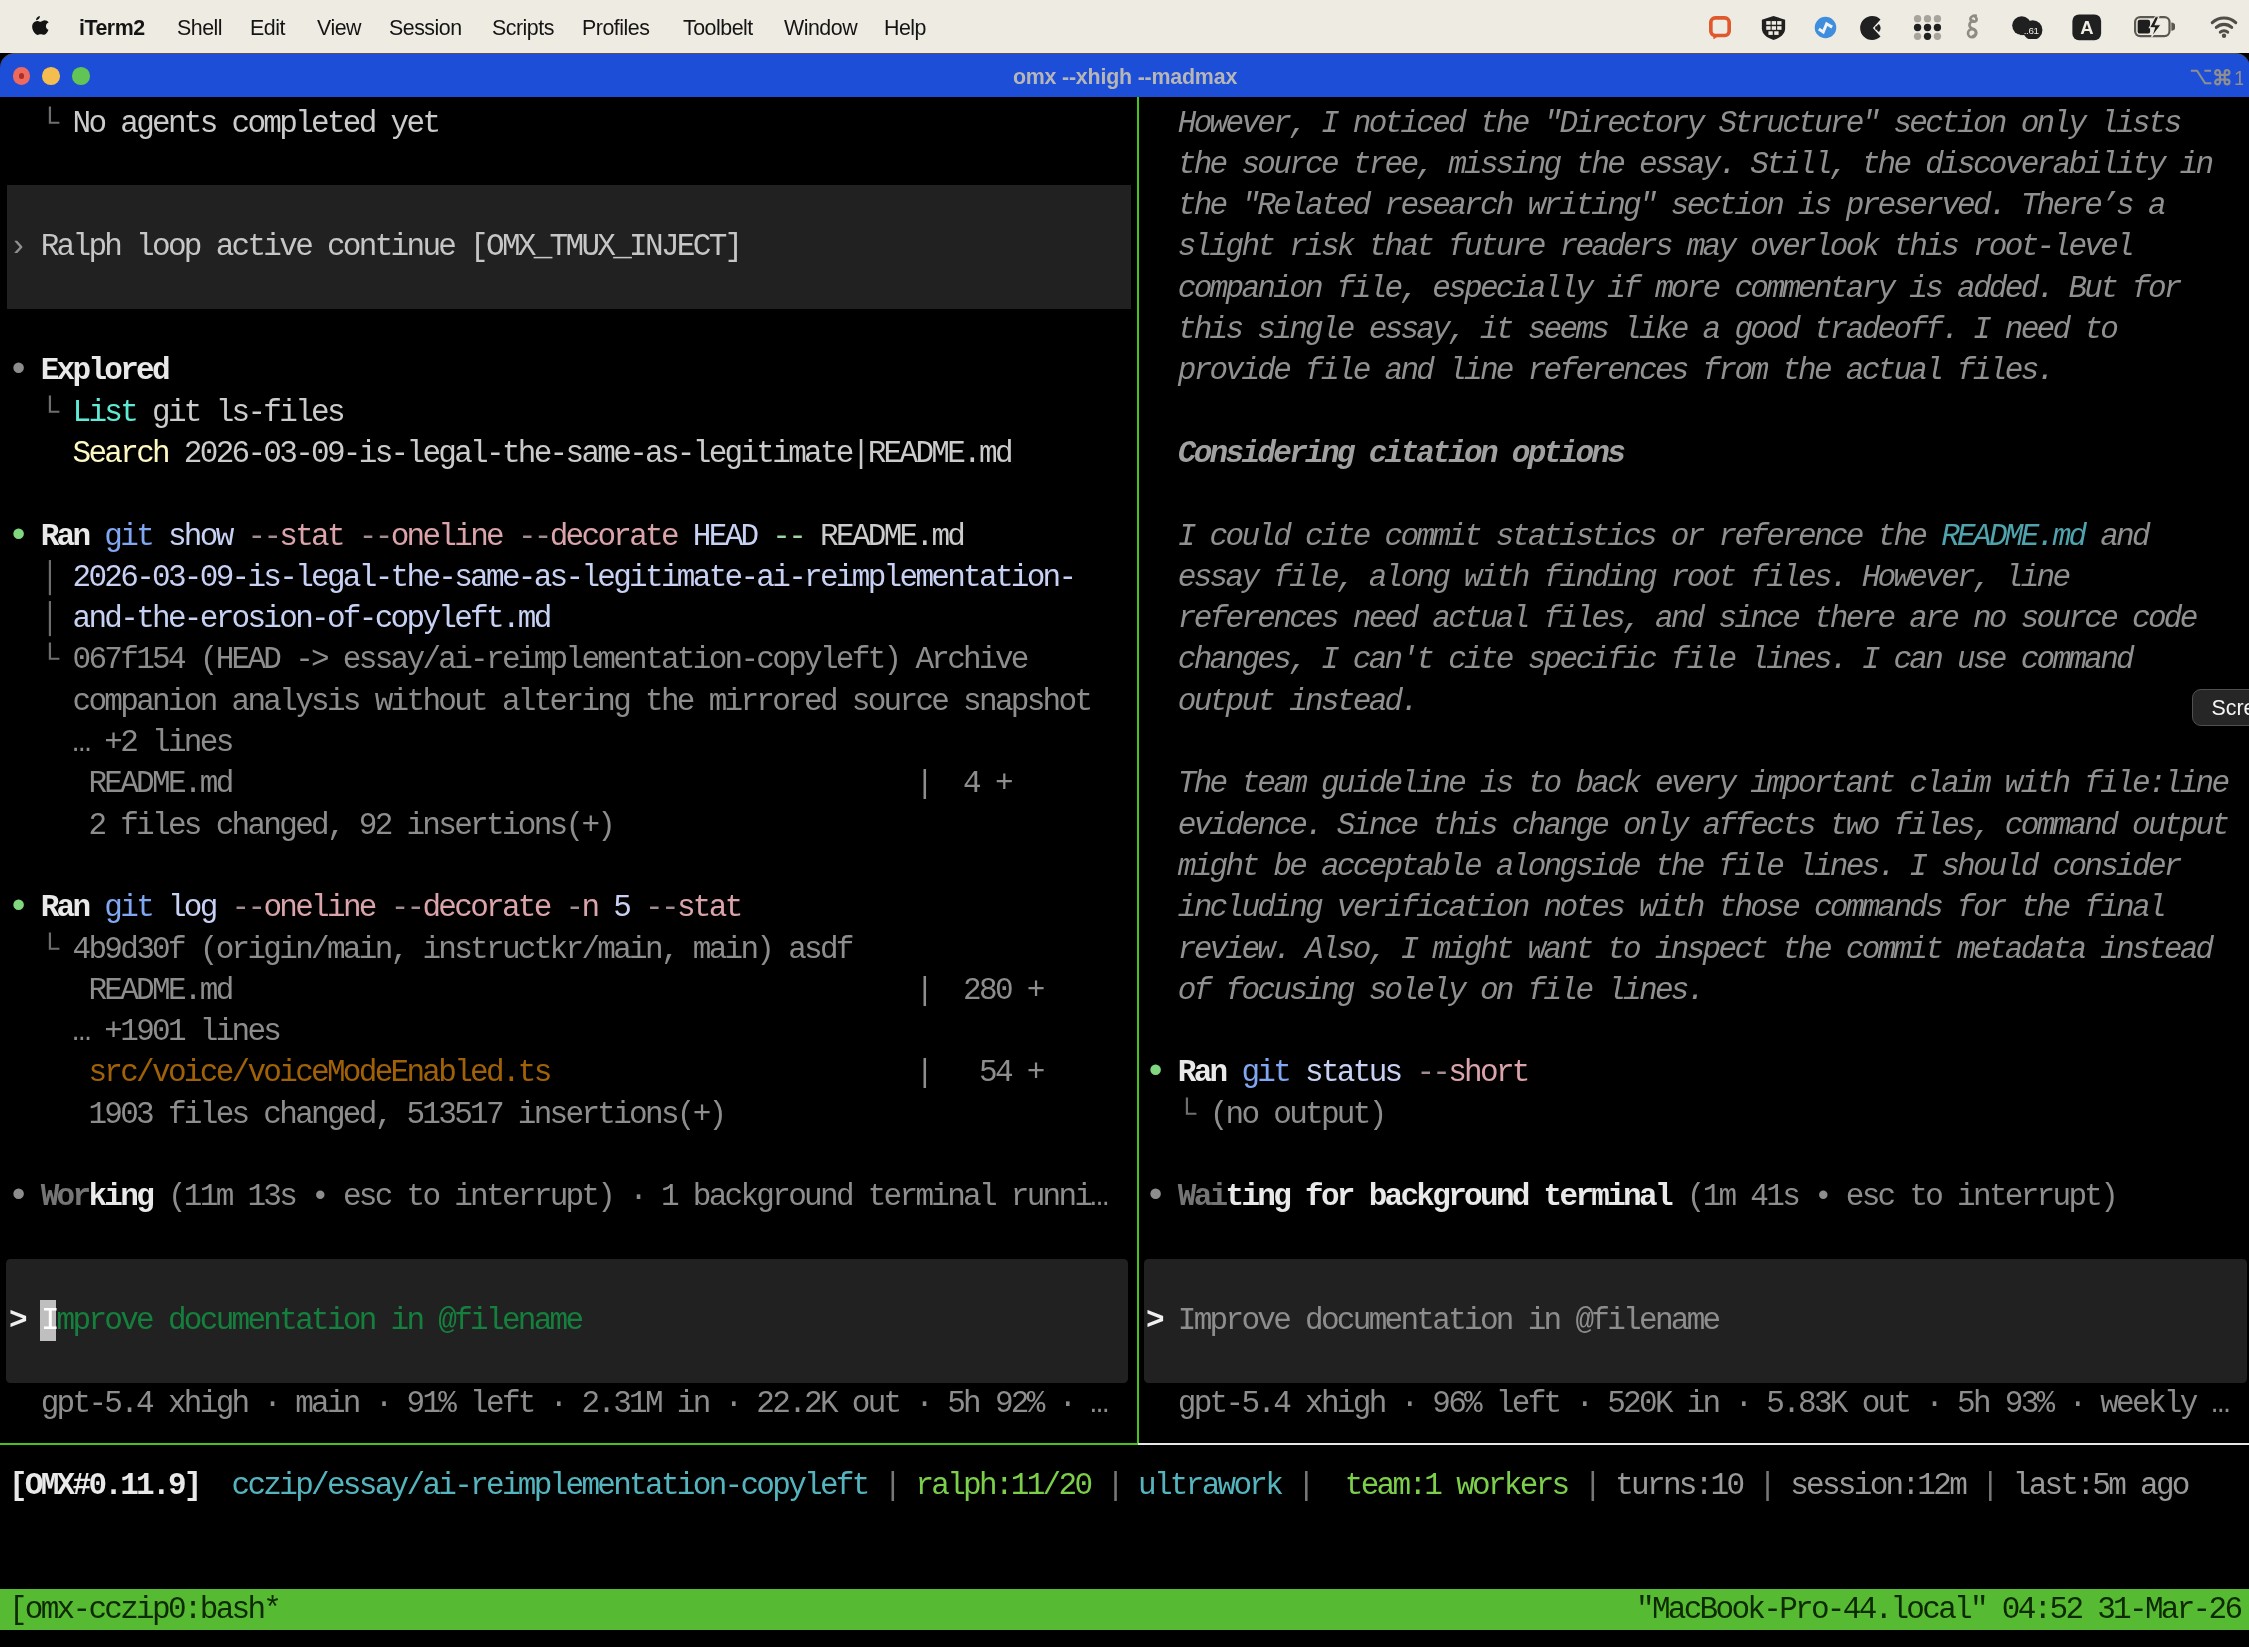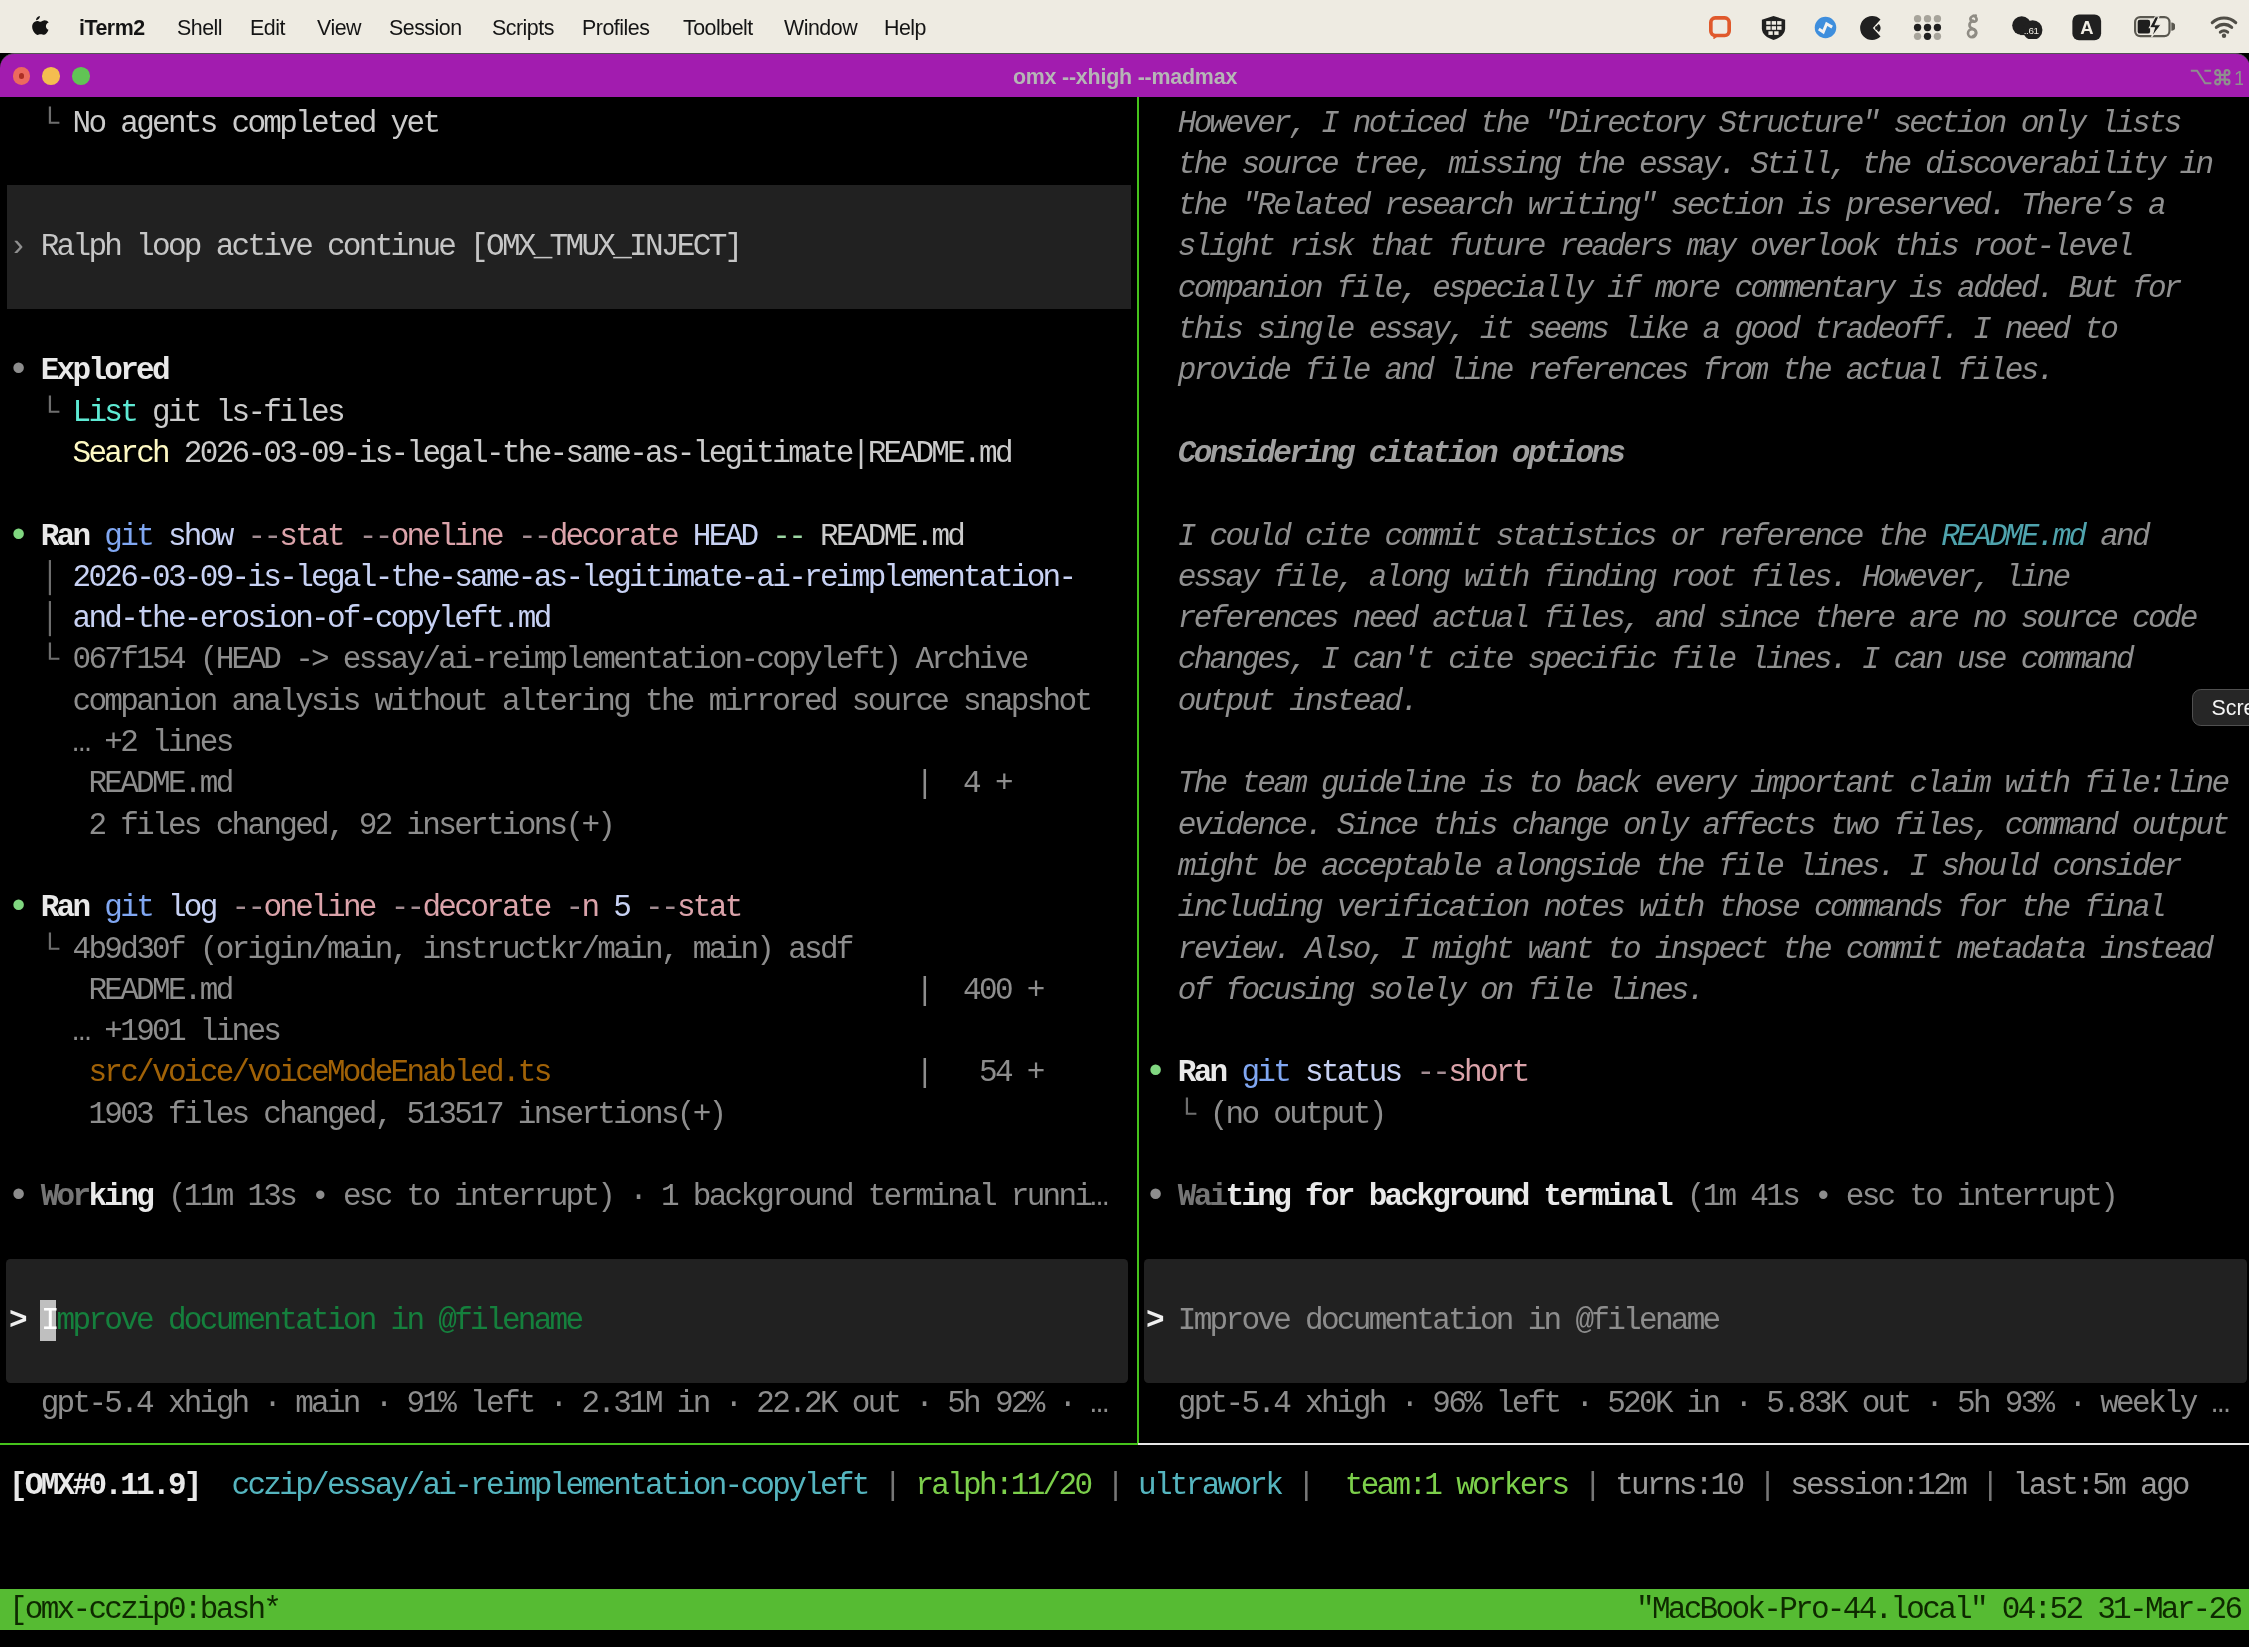--- a/index.html
+++ b/index.html
@@ -1,18 +1,18 @@
 <!DOCTYPE html>
 <html style="font-size:11.8px"><head><meta charset="utf-8"><style>
 * { margin:0; padding:0; box-sizing:border-box; }
 html,body { width:2250px; height:1648px; background:#000; overflow:hidden; }
 #menubar { position:absolute; left:0; top:0; width:2250px; height:53px; background:#eeebe2;
   font-family:"Liberation Sans",sans-serif; font-size:21.4px; letter-spacing:-0.5px; color:#151515; }
 .mi { position:absolute; top:15.5px; }
-#titlebar { position:absolute; left:0; top:53px; width:2250px; height:44px; background:#a21caf;
+#titlebar { position:absolute; left:0; top:53px; width:2250px; height:44px; background:#1d4ed8;
   border-top:1.5px solid #545454; border-radius:14.8px 14.8px 0 0;
   font-family:"Liberation Sans",sans-serif; }
 #title { position:absolute; width:100%; text-align:center; top:11px; font-size:21.4px; font-weight:700; letter-spacing:-0.2px; color:#b6b6b6; }
 
 .tl { position:absolute; top:13.3px; width:17.7px; height:17.7px; border-radius:50%; }
 #term { position:absolute; left:0; top:97px; width:2250px; height:1550px; background:#000; }
 .tr { position:absolute; font-family:"Liberation Mono",monospace; font-size:31px; letter-spacing:-2.7px; line-height:41px;
   height:41px; white-space:pre; }
 .it { font-style:italic; }
 .bu { display:inline-block; transform:scale(1.25); transform-origin:50% 55%; }
@@ -145,21 +145,21 @@
 <div class="tr" style="left:8.9px;top:516px;"><span class="bu" style="color:#80d780">•</span> <span style="color:#e9e9e9;font-weight:700">Ran</span> <span style="color:#80a7f2">git</span> <span style="color:#c7d1f3">show</span> <span style="color:#a28b91">--</span><span style="color:#dba3aa">stat</span> <span style="color:#a28b91">--</span><span style="color:#dba3aa">oneline</span> <span style="color:#a28b91">--</span><span style="color:#dba3aa">decorate</span> <span style="color:#c7d1f3">HEAD</span> <span style="color:#9cd6a3">--</span> <span style="color:#cbcbcb">README.md</span></div>
 <div class="tr" style="left:8.9px;top:557px;">  <span style="color:#6e6e6e">│</span> <span style="color:#c7d1f3">2026-03-09-is-legal-the-same-as-legitimate-ai-reimplementation-</span></div>
 <div class="tr" style="left:8.9px;top:598px;">  <span style="color:#6e6e6e">│</span> <span style="color:#c7d1f3">and-the-erosion-of-copyleft.md</span></div>
 <div class="tr" style="left:8.9px;top:639px;">  <span style="color:#6e6e6e">└</span> <span style="color:#8d8d8d">067f154 (HEAD -&gt; essay/ai-reimplementation-copyleft) Archive</span></div>
 <div class="tr" style="left:8.9px;top:681px;">    <span style="color:#8d8d8d">companion analysis without altering the mirrored source snapshot</span></div>
 <div class="tr" style="left:8.9px;top:722px;">    <span style="color:#8d8d8d">… +2 lines</span></div>
 <div class="tr" style="left:8.9px;top:763px;">     <span style="color:#8d8d8d">README.md</span>                                           <span style="color:#8d8d8d">|</span>  <span style="color:#8d8d8d">4 +</span></div>
 <div class="tr" style="left:8.9px;top:805px;">     <span style="color:#8d8d8d">2 files changed, 92 insertions(+)</span></div>
 <div class="tr" style="left:8.9px;top:887px;"><span class="bu" style="color:#80d780">•</span> <span style="color:#e9e9e9;font-weight:700">Ran</span> <span style="color:#80a7f2">git</span> <span style="color:#c7d1f3">log</span> <span style="color:#a28b91">--</span><span style="color:#dba3aa">oneline</span> <span style="color:#a28b91">--</span><span style="color:#dba3aa">decorate</span> <span style="color:#a28b91">-</span><span style="color:#dba3aa">n</span> <span style="color:#c7d1f3">5</span> <span style="color:#a28b91">--</span><span style="color:#dba3aa">stat</span></div>
 <div class="tr" style="left:8.9px;top:929px;">  <span style="color:#6e6e6e">└</span> <span style="color:#8d8d8d">4b9d30f (origin/main, instructkr/main, main) asdf</span></div>
-<div class="tr" style="left:8.9px;top:970px;">     <span style="color:#8d8d8d">README.md</span>                                           <span style="color:#8d8d8d">|</span>  <span style="color:#8d8d8d">400 +</span></div>
+<div class="tr" style="left:8.9px;top:970px;">     <span style="color:#8d8d8d">README.md</span>                                           <span style="color:#8d8d8d">|</span>  <span style="color:#8d8d8d">280 +</span></div>
 <div class="tr" style="left:8.9px;top:1011px;">    <span style="color:#8d8d8d">… +1901 lines</span></div>
 <div class="tr" style="left:8.9px;top:1052px;">     <span style="color:#a16207">src/voice/voiceModeEnabled.ts</span>                       <span style="color:#8d8d8d">|</span>   <span style="color:#8d8d8d">54 +</span></div>
 <div class="tr" style="left:8.9px;top:1094px;">     <span style="color:#8d8d8d">1903 files changed, 513517 insertions(+)</span></div>
 <div class="tr" style="left:8.9px;top:1176px;"><span class="bu" style="color:#8d8d8d">•</span> <span style="color:#757575;font-weight:700">Wor</span><span style="color:#e9e9e9;font-weight:700">king</span> <span style="color:#8d8d8d">(11m 13s • esc to interrupt) · 1 background terminal runni…</span></div>
 <div class="tr" style="left:8.9px;top:1300px;"><span style="color:#f0f0f0;font-weight:700">&gt;</span>  <span style="color:#15803d">mprove documentation in @filename</span></div>
 <div class="tr" style="left:8.9px;top:1383px;">  <span style="color:#8d8d8d">gpt-5.4 xhigh · main · 91% left · 2.31M in · 22.2K out · 5h 92% · …</span></div>
 <div class="tr it" style="left:1146px;top:103px;">  <span style="color:#909090">However, I noticed the "Directory Structure" section only lists</span></div>
 <div class="tr it" style="left:1146px;top:144px;">  <span style="color:#909090">the source tree, missing the essay. Still, the discoverability in</span></div>
 <div class="tr it" style="left:1146px;top:185px;">  <span style="color:#909090">the "Related research writing" section is preserved. There’s a</span></div>
 <div class="tr it" style="left:1146px;top:226px;">  <span style="color:#909090">slight risk that future readers may overlook this root-level</span></div>

